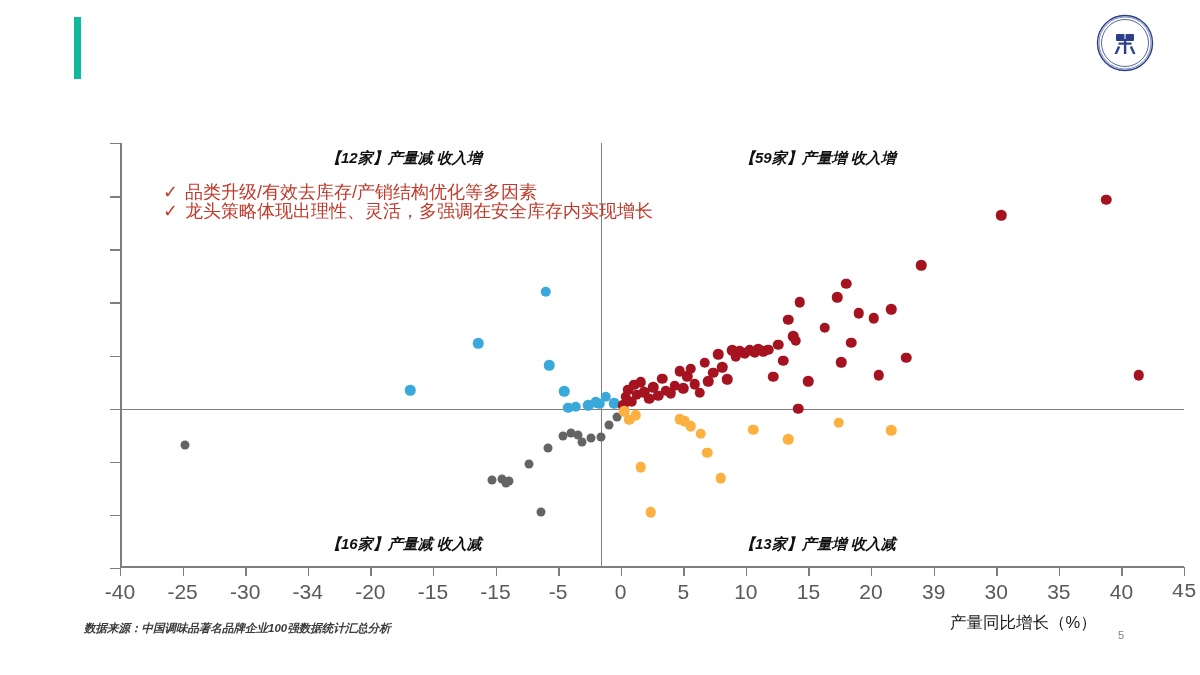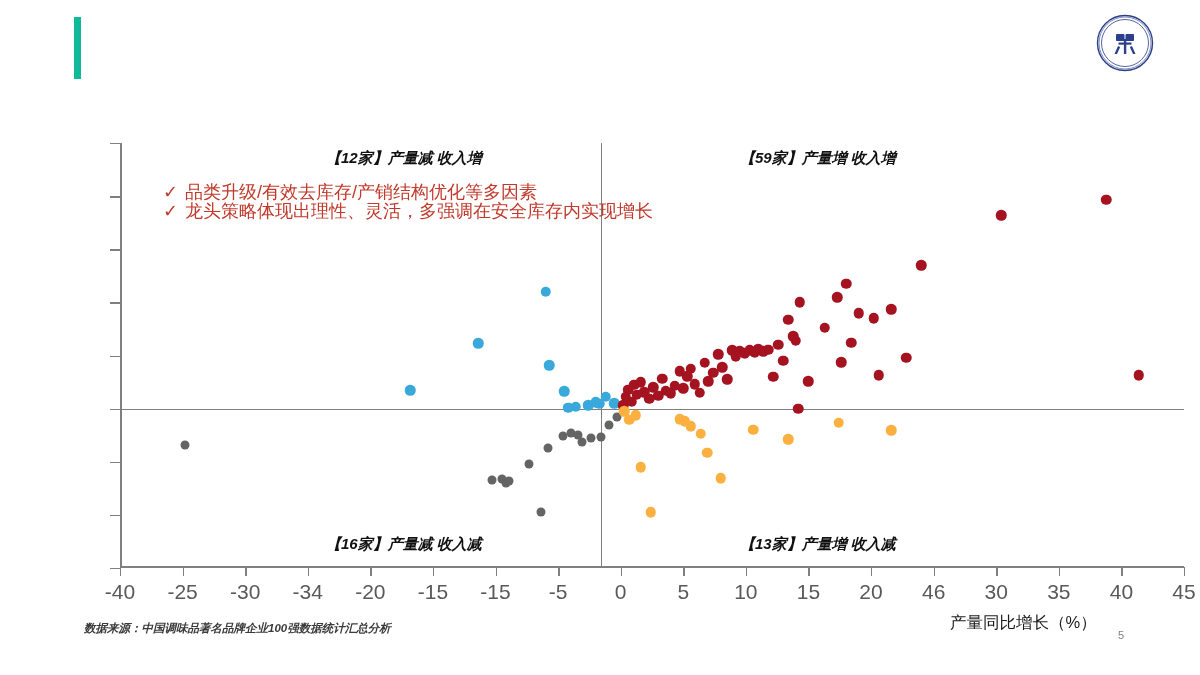--- a/index.html
+++ b/index.html
@@ -157,29 +157,29 @@
         <div class="xlabel" style="left: 500.706px;">0</div>
         <div class="xtick" style="left: 563.294px;"></div>
         <div class="xlabel" style="left: 563.294px;">5</div>
         <div class="xtick" style="left: 625.882px;"></div>
         <div class="xlabel" style="left: 625.882px;">10</div>
         <div class="xtick" style="left: 688.471px;"></div>
         <div class="xlabel" style="left: 688.471px;">15</div>
         <div class="xtick" style="left: 751.059px;"></div>
         <div class="xlabel" style="left: 751.059px;">20</div>
         <div class="xtick" style="left: 813.647px;"></div>
-        <div class="xlabel" style="left: 813.647px;">46</div>
+        <div class="xlabel" style="left: 813.647px;">39</div>
         <div class="xtick" style="left: 876.235px;"></div>
         <div class="xlabel" style="left: 876.235px;">30</div>
         <div class="xtick" style="left: 938.824px;"></div>
         <div class="xlabel" style="left: 938.824px;">35</div>
         <div class="xtick" style="left: 1001.41px;"></div>
         <div class="xlabel" style="left: 1001.41px;">40</div>
         <div class="xtick" style="left: 1064px;"></div>
-        <div class="xlabel" style="left: 1064px;">45</div>
+        <div class="xlabel" style="left: 1064px; font-family: Liberation Mono, monospace;">45</div>
       </div>
     <div id="points-layer">
         <div class="pt blue" style="left: 290.409px; top: 247.031px; width: 10.5px; height: 10.5px;"></div>
         <div class="pt blue" style="left: 358.005px; top: 200.281px; width: 10.5px; height: 10.5px;"></div>
         <div class="pt blue" style="left: 425.6px; top: 148.75px; width: 10.5px; height: 10.5px;"></div>
         <div class="pt blue" style="left: 429.355px; top: 222.062px; width: 10.5px; height: 10.5px;"></div>
         <div class="pt blue" style="left: 444.376px; top: 248.094px; width: 10.5px; height: 10.5px;"></div>
         <div class="pt blue" style="left: 448.132px; top: 264.562px; width: 10.5px; height: 10.5px;"></div>
         <div class="pt blue" style="left: 455.642px; top: 263.5px; width: 10.5px; height: 10.5px;"></div>
         <div class="pt blue" style="left: 468.16px; top: 262.438px; width: 10.5px; height: 10.5px;"></div>

